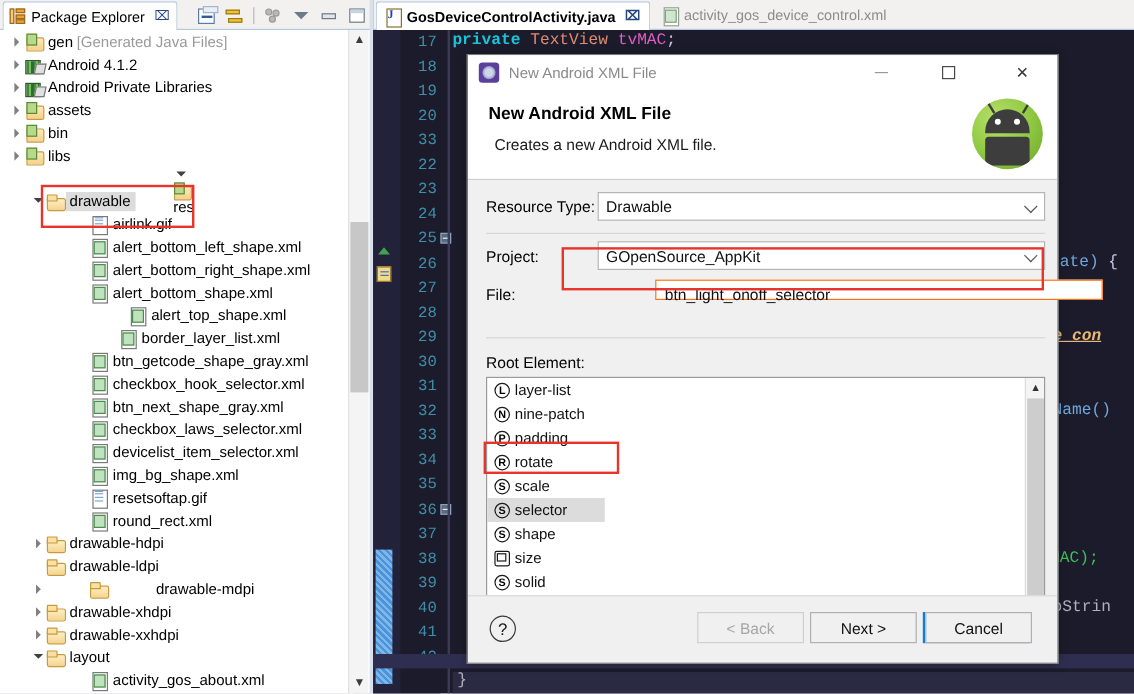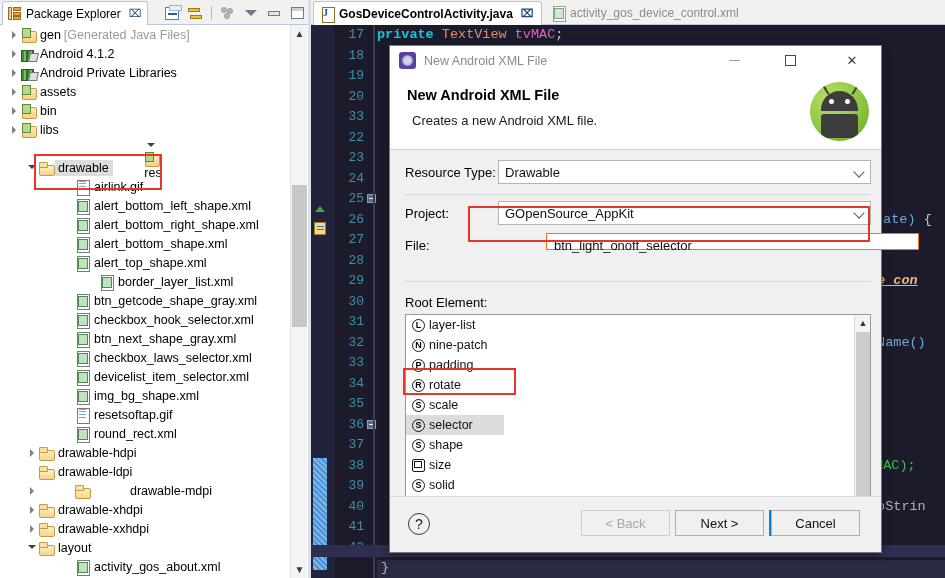--- a/index.html
+++ b/index.html
@@ -490,21 +490,21 @@
         <div class="row" style="padding-left: 62px;">
           <span class="arrow"></span>
           <span class="ficon ic-xml"></span>
           <span class="lbl">alert_bottom_right_shape.xml</span>
         </div>
         <div class="row" style="padding-left: 62px;">
           <span class="arrow"></span>
           <span class="ficon ic-xml"></span>
           <span class="lbl">alert_bottom_shape.xml</span>
         </div>
-        <div class="row" style="padding-left: 62px;">
+        <div class="row" style="padding-left: 62px; margin-left: 32px;">
           <span class="arrow"></span>
           <span class="ficon ic-xml"></span>
           <span class="lbl">alert_top_shape.xml</span>
         </div>
         <div class="row" style="padding-left: 86px;">
           <span class="arrow"></span>
           <span class="ficon ic-xml"></span>
           <span class="lbl">border_layer_list.xml</span>
         </div>
         <div class="row" style="padding-left: 62px;">

